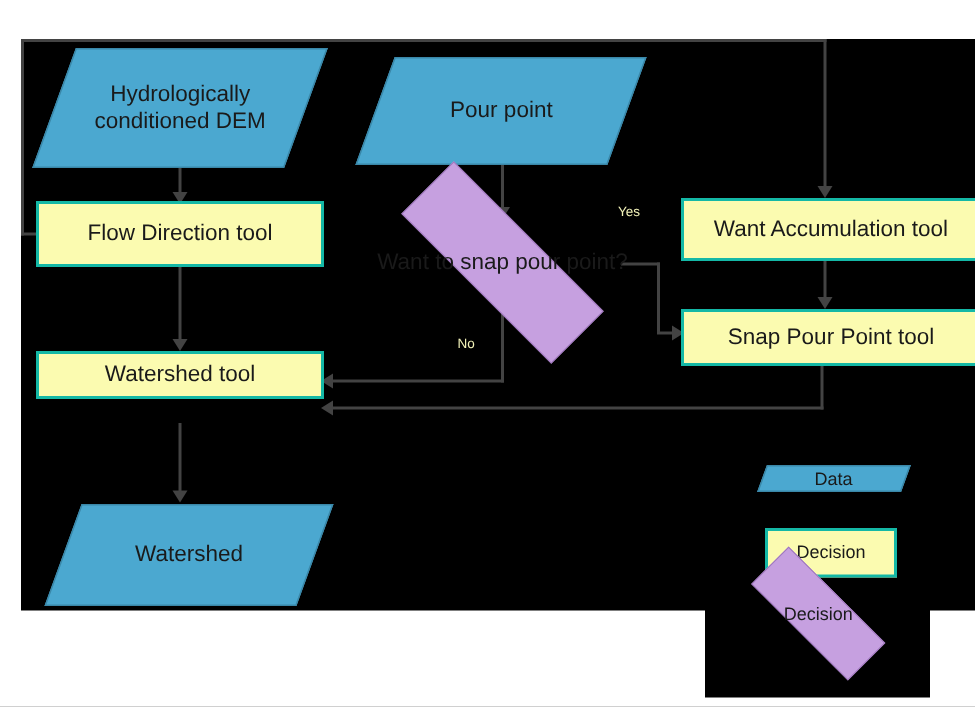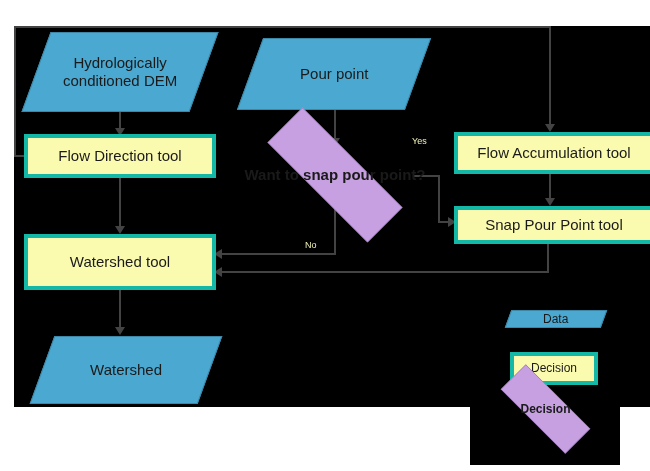--- a/index.html
+++ b/index.html
@@ -30,40 +30,39 @@
     align-items: center;
     justify-content: center;
     text-align: center;
     color: #1a1a1a;
     line-height: 1.18;
   }
 
   
   .process {
     background: #fbfbb0;
-    border: 4px solid #14b8a6;
+    border: 2px solid #14b8a6;
   }
 
   
   .data {
     background: #4ba8d0;
     border: 1px solid #3a87a8;
   }
   .data.skew {
     transform: skewX(-20deg);
   }
   .data.skew > .lbl {
     display: block;
     transform: skewX(20deg);
   }
 
   
   .decision {
     position: absolute;
-    font-weight: bold;
   }
   .decision .shape {
     position: absolute;
     inset: 0;
     background: #c6a0e0;
     border: 1px solid #9f77bd;
     transform: rotate(45deg) scale(.707);
   }
   .decision .dlbl {
     position: absolute;
@@ -163,42 +162,42 @@
 
   <div class="node data skew" style="left:250px; top:38px; width:168px; height:72px; font-size:15px; padding:0 8px;">
     <span class="lbl">Pour point</span>
   </div>
 
   <div class="node process" style="left:24px; top:134px; width:192px; height:44px; font-size:15px;">
     <span>Flow Direction tool</span>
   </div>
 
   <div class="node process" style="left:454px; top:132px; width:200px; height:42px; font-size:15px;">
-    <span>Flow Accumulation tool</span>
+    <span>Want Accumulation tool</span>
   </div>
 
   <div class="node process" style="left:454px; top:206px; width:200px; height:38px; font-size:15px;">
     <span>Snap Pour Point tool</span>
   </div>
 
   <div class="decision" style="left:235px; top:140px; width:200px; height:70px;">
     <div class="shape"></div>
     <div class="dlbl" style="font-size:15px;">
       <span>Want to snap pour point?</span>
     </div>
   </div>
 
   <div class="branch-label" style="left:412px; top:136px;text-align:right;">
     <span>Yes</span>
   </div>
-  <div class="branch-label" style="left:305px; top:224px;margin-top:16px;">
+  <div class="branch-label" style="left:305px; top:224px;">
     <span>No</span>
   </div>
 
-  <div class="node process" style="left:24px; top:234px; width:192px; height:56px; font-size:15px;">
+  <div class="node process" style="left:24px; top:234px; width:192px; height:32px; font-size:15px;">
     <span>Watershed tool</span>
   </div>
 
   <div class="node data skew" style="left:42px; top:336px; width:168px; height:68px; font-size:15px; padding:0 8px;">
     <span class="lbl">Watershed</span>
   </div>
 
   <div class="node data skew legend-text" style="left:508px; top:310px; width:96px; height:18px;">
     <span class="lbl">Data</span>
   </div>

